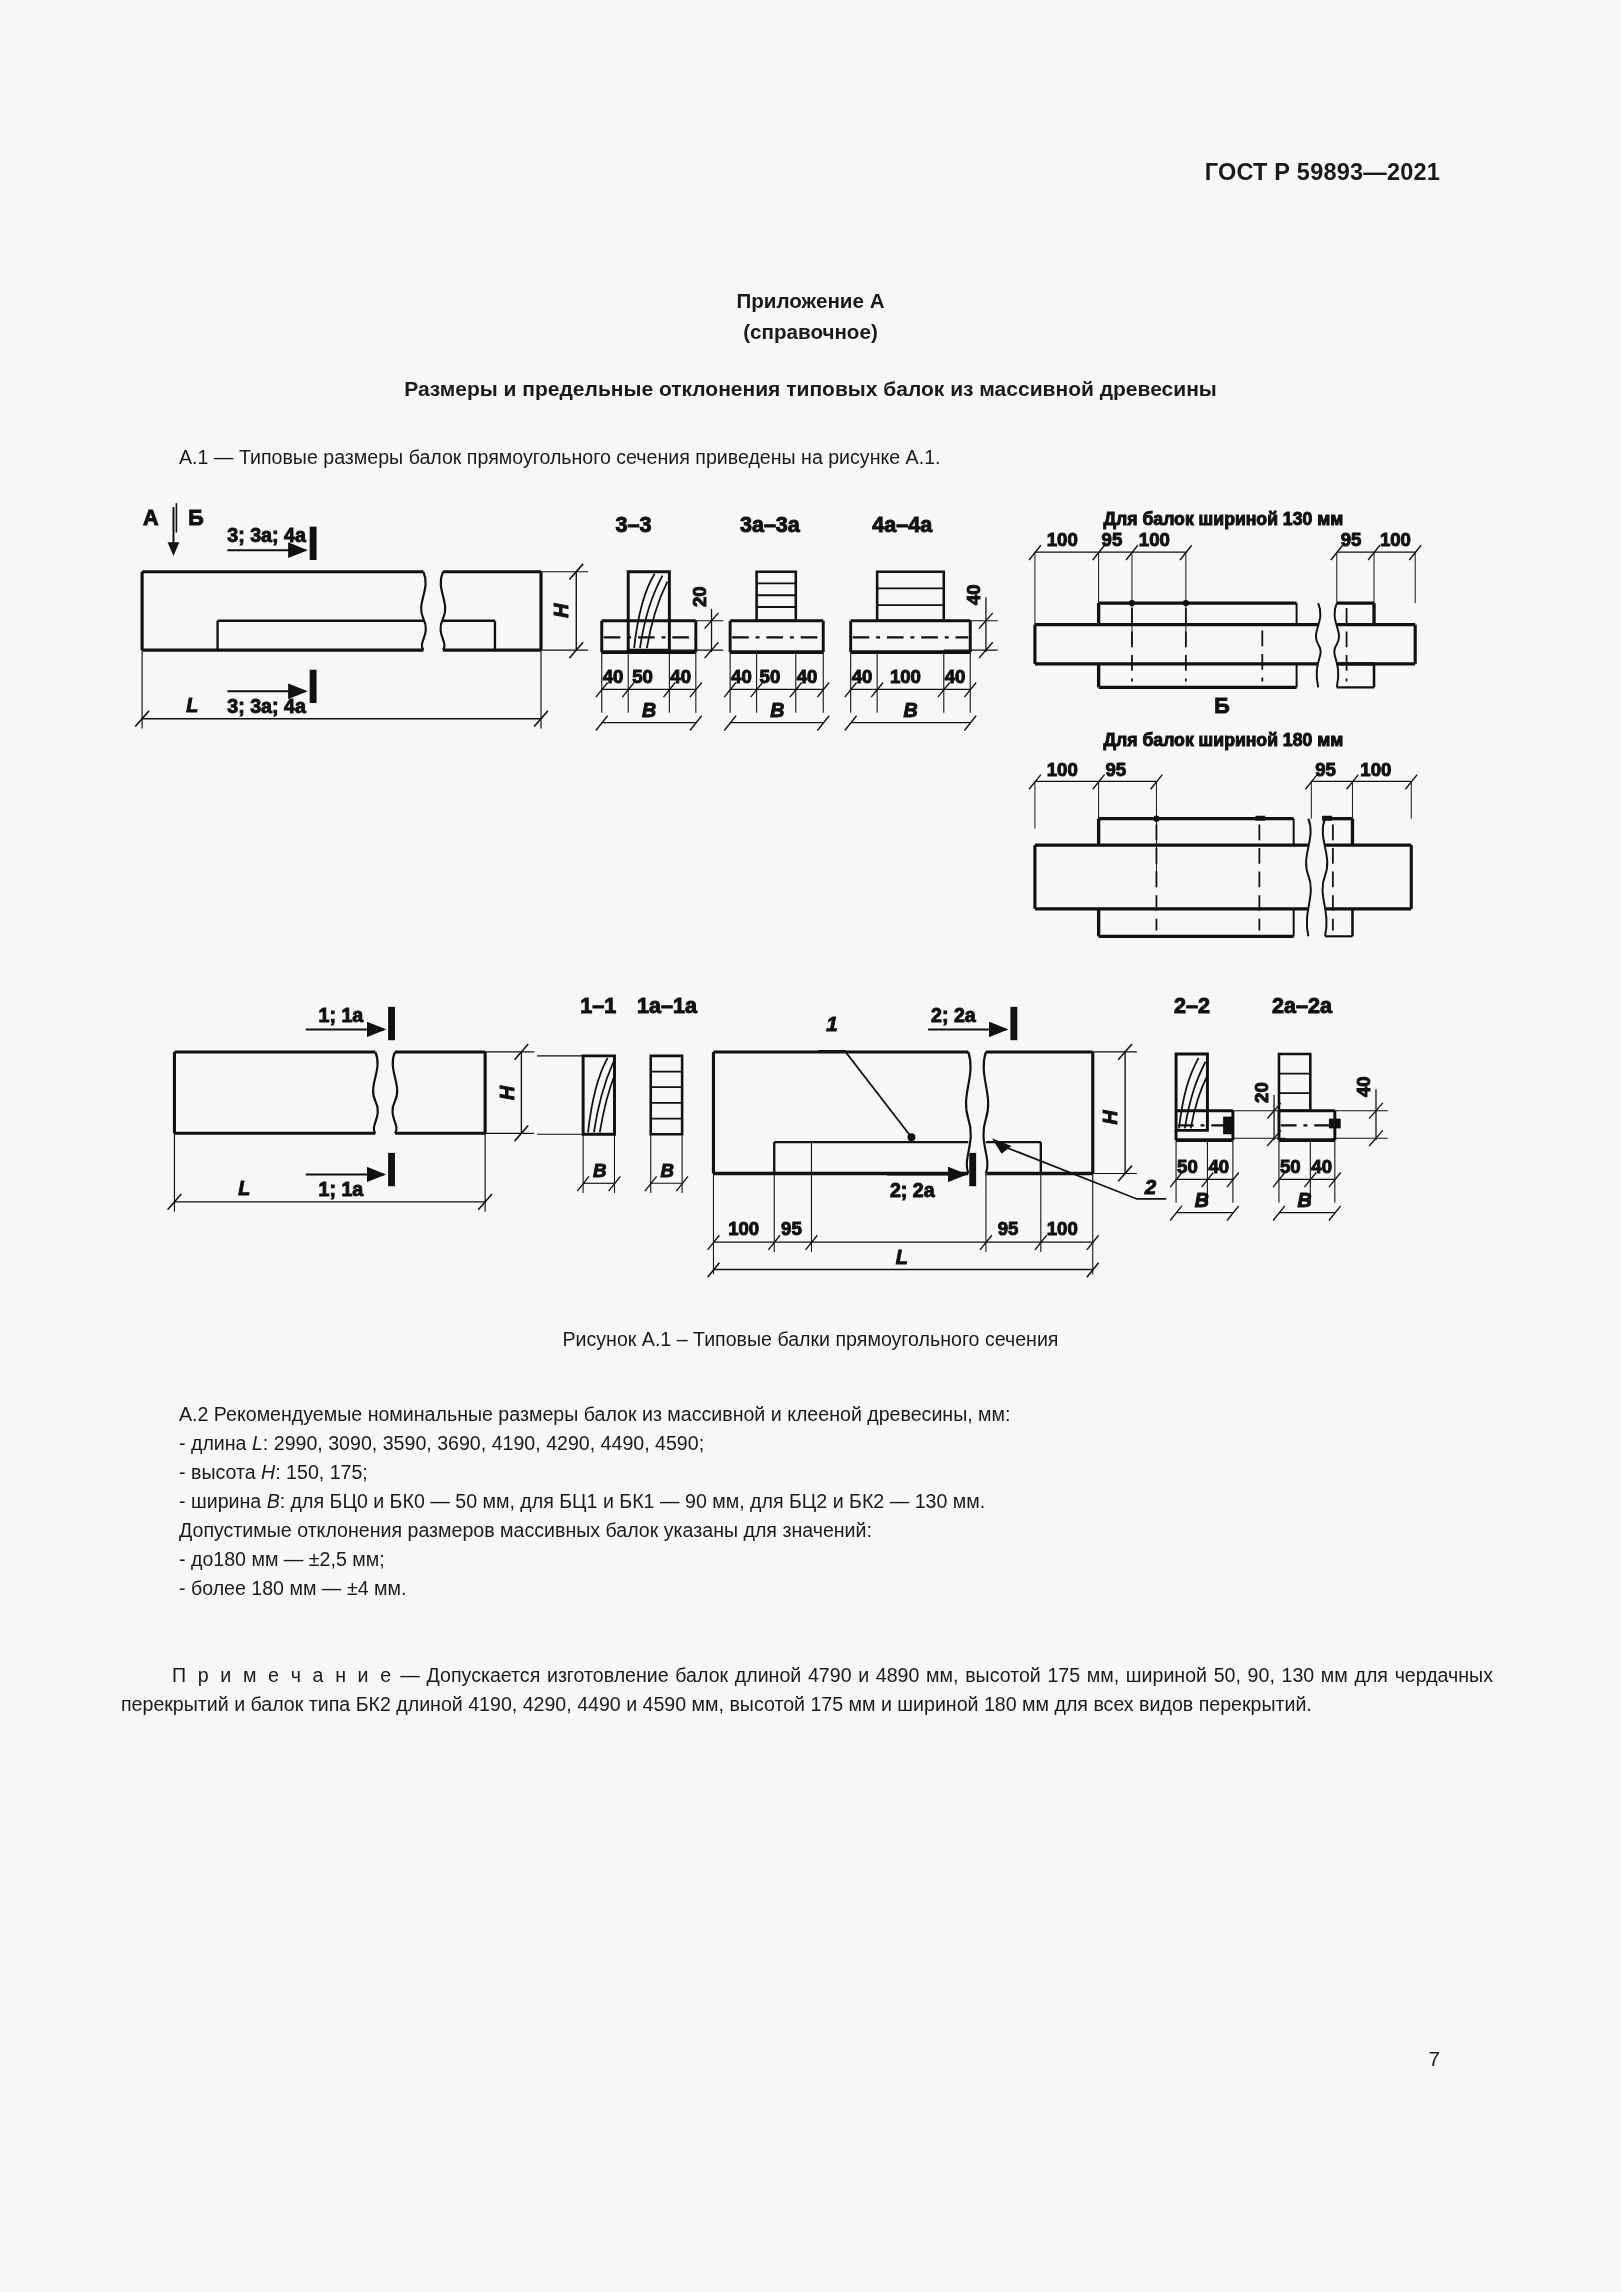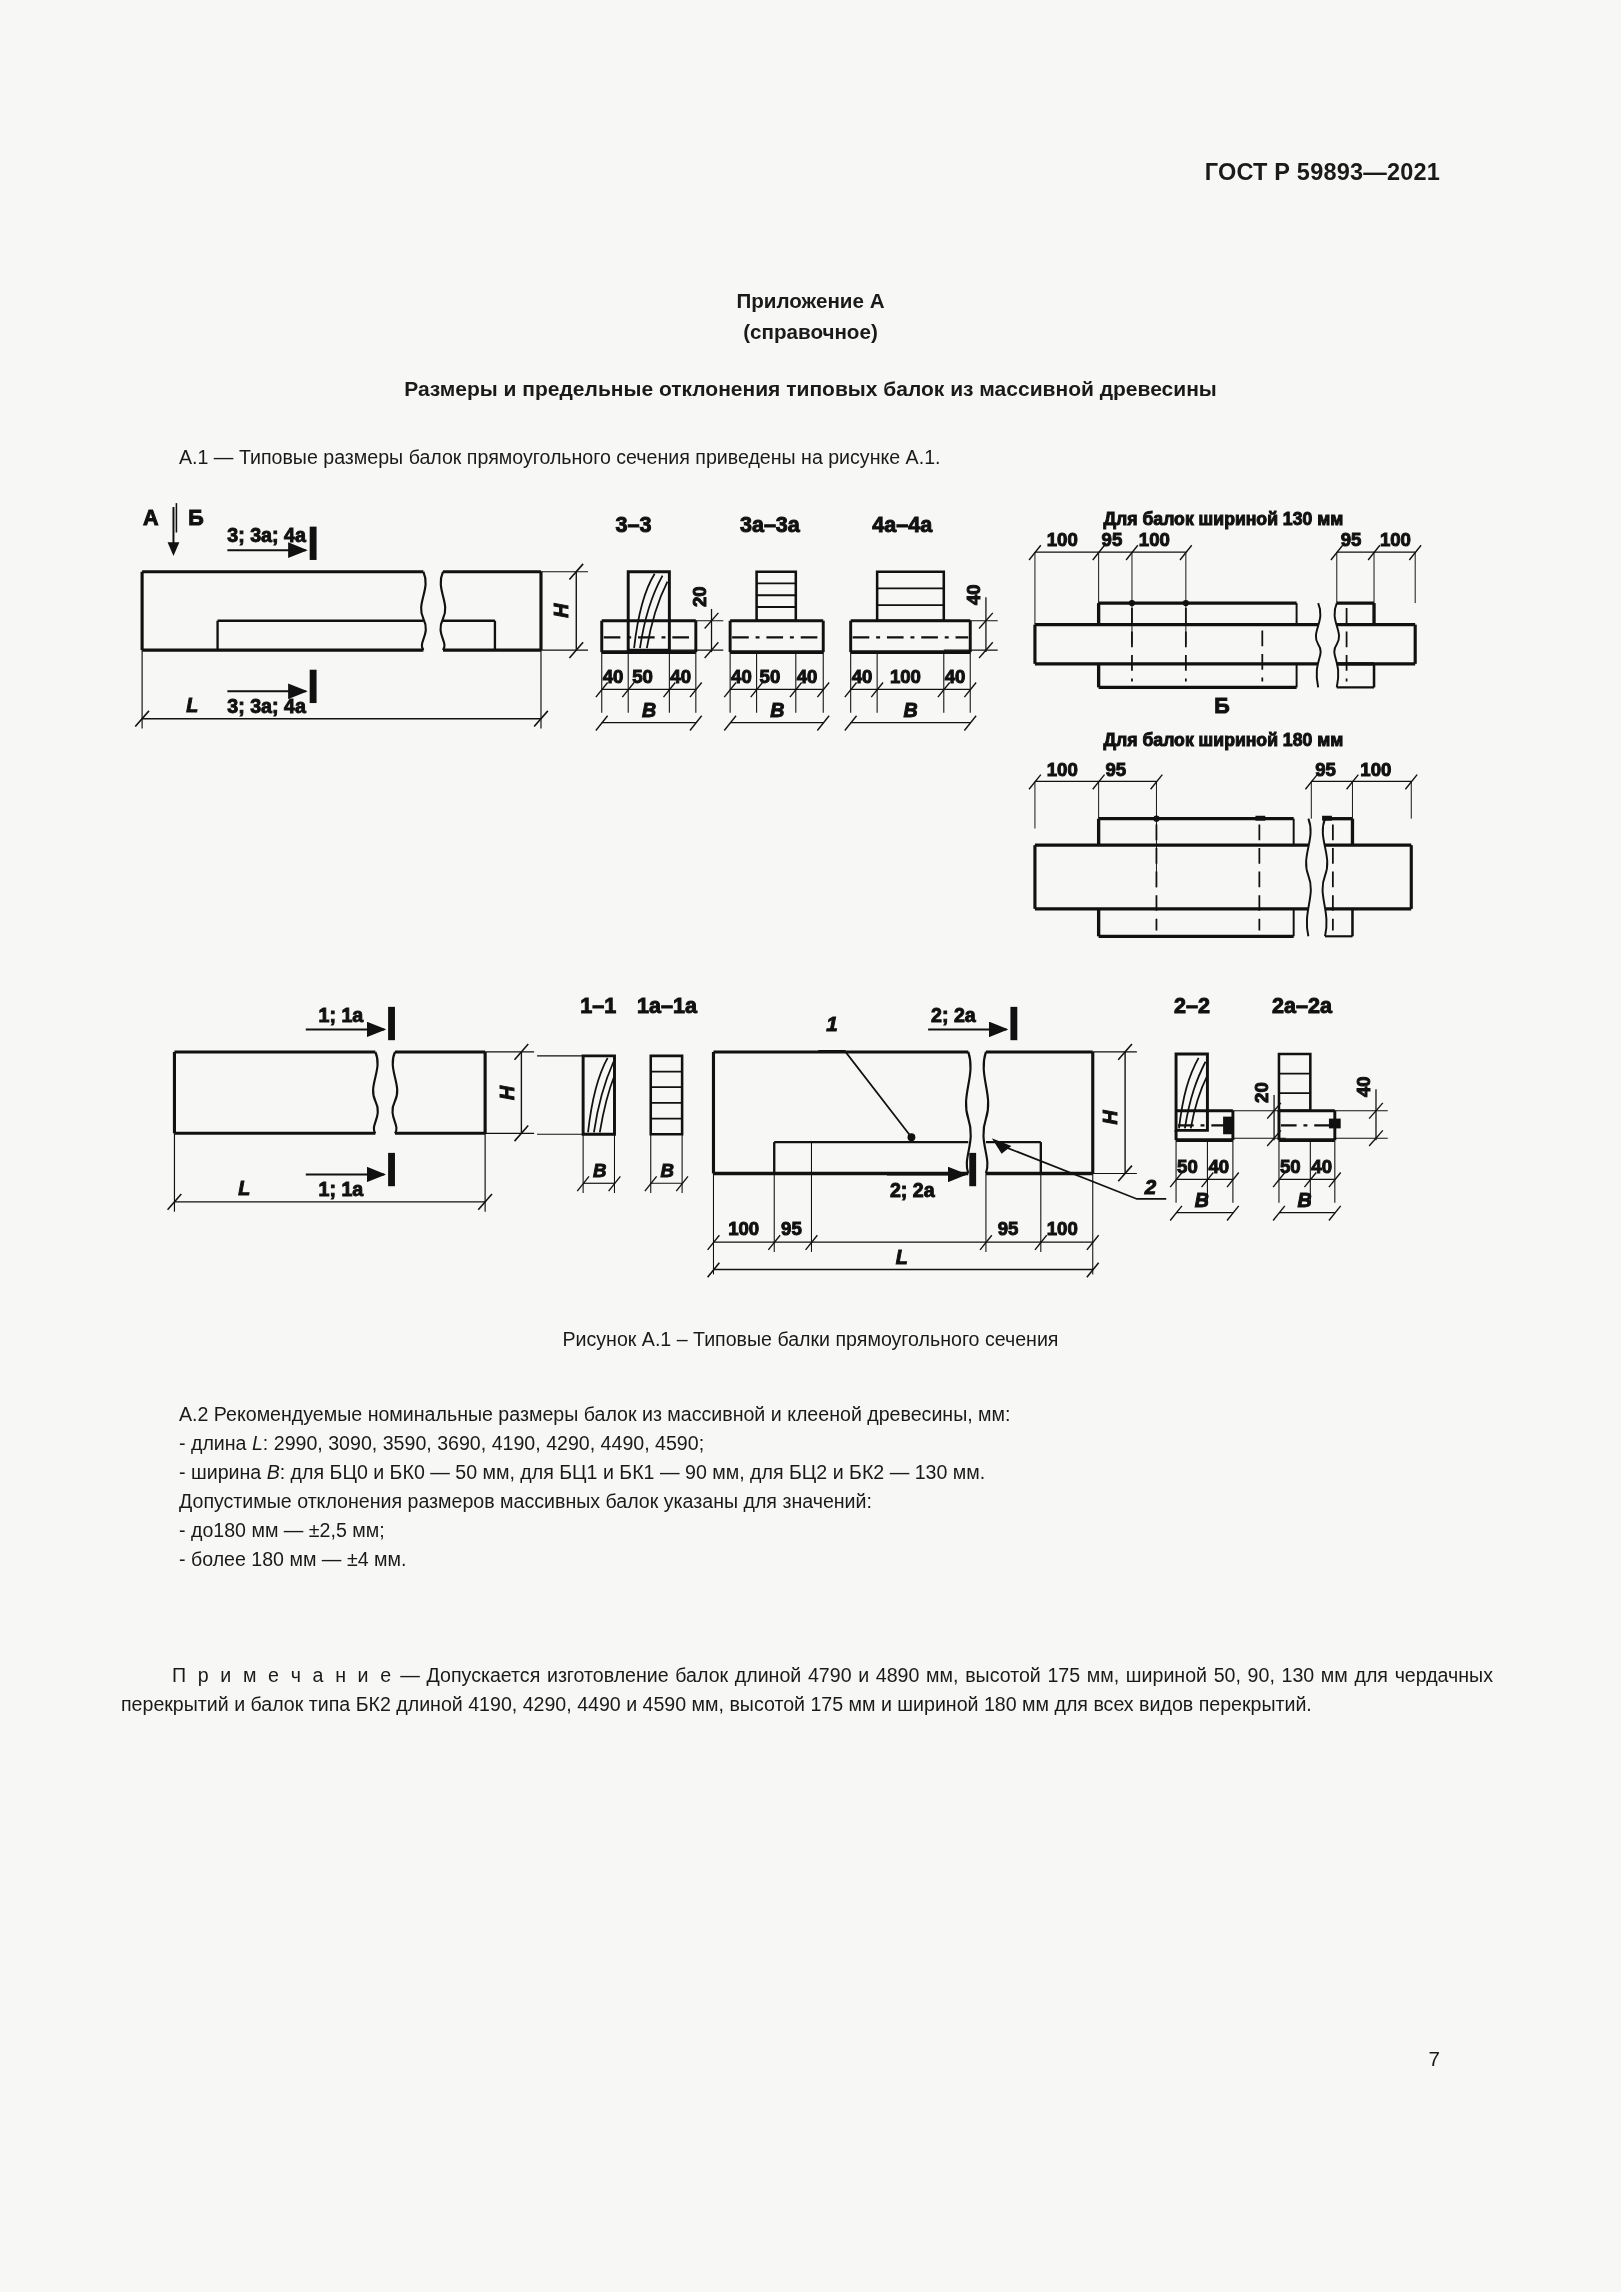--- a/index.html
+++ b/index.html
@@ -517,20 +517,21 @@
 
       </g>
     </svg>
   </div>
 
   <div class="caption">Рисунок А.1 – Типовые балки прямоугольного сечения</div>
 
   <div class="body-block">
     <div class="ln">А.2 Рекомендуемые номинальные размеры балок из массивной и клееной древесины, мм:</div>
     <div class="ln"><span>- длина </span><i>L</i><span>: 2990, 3090, 3590, 3690, 4190, 4290, 4490, 4590;</span></div>
+    <div class="ln"><span>- высота </span><i>H</i><span>: 150, 175;</span></div>
     <div class="ln"><span>- ширина </span><i>B</i><span>: для БЦ0 и БК0 — 50 мм, для БЦ1 и БК1 — 90 мм, для БЦ2 и БК2 — 130 мм.</span></div>
     <div class="ln">Допустимые отклонения размеров массивных балок указаны для значений:</div>
     <div class="ln">- до180 мм  —  ±2,5 мм;</div>
     <div class="ln">- более 180 мм  —  ±4 мм.</div>
   </div>
 
   <div class="note">
     <span style="display:inline-block;width:51px"></span><span class="sp">П р и м е ч а н и е</span><span>  — Допускается изготовление балок длиной 4790 и 4890 мм, высотой 175 мм, шириной 50, 90, 130 мм для чердачных перекрытий и балок типа БК2 длиной 4190, 4290, 4490 и 4590 мм, высотой 175 мм и шириной 180 мм для всех видов перекрытий.</span>
   </div>
 

